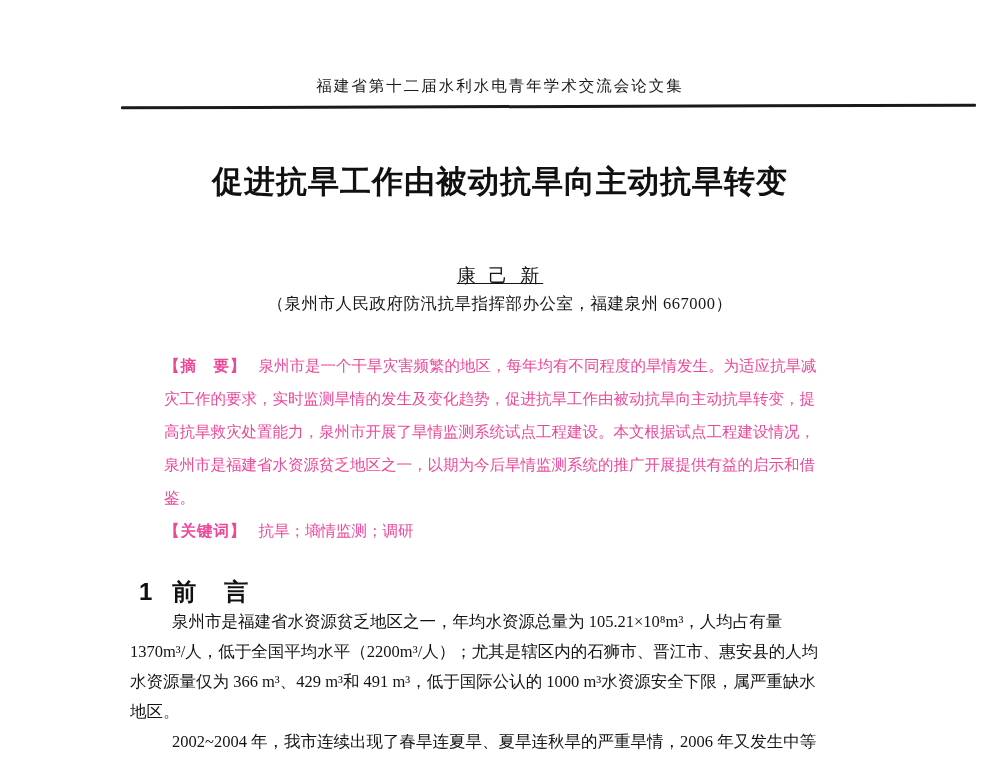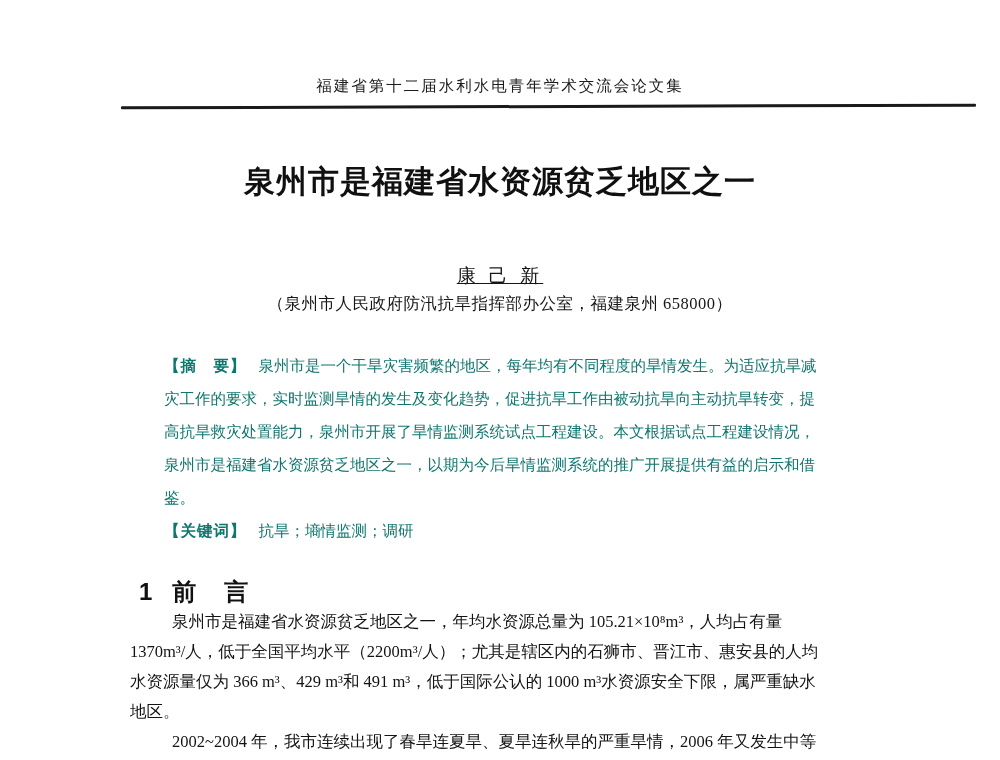--- a/index.html
+++ b/index.html
@@ -33,21 +33,21 @@
     text-align: center; font-size: 19px; letter-spacing: 4px; color: #161616; text-decoration: underline;
   }
   .affiliation {
     position: absolute; top: 293px; left: 0; width: 100%;
     text-align: center; font-size: 16.5px; letter-spacing: 0.5px; color: #161616;
   }
 
   .abstract {
     position: absolute; top: 349px; left: 164px; width: 702px;
     font-family: "Liberation Sans", "DejaVu Sans", sans-serif;
-    font-size: 15.5px; line-height: 33px; color: #0f766e;
+    font-size: 15.5px; line-height: 33px; color: #ec4899;
   }
   .abs-line { white-space: nowrap; }
   .label { font-weight: bold; margin-right: 12px; letter-spacing: 1px; }
 
   .section-heading {
     position: absolute; top: 576px; left: 139px;
     font-family: "Liberation Sans", "DejaVu Sans", sans-serif;
     font-weight: bold; font-size: 24px; letter-spacing: 2px; color: #111111;
   }
   .section-number { margin-right: 18px; }
@@ -60,24 +60,24 @@
   .indent { text-indent: 42px; }
 </style>
 </head>
 <body>
 
 <div class="page">
 
   <div class="running-head">福建省第十二届水利水电青年学术交流会论文集</div>
   <div class="header-rule"></div>
 
-  <div class="paper-title">泉州市是福建省水资源贫乏地区之一</div>
+  <div class="paper-title">促进抗旱工作由被动抗旱向主动抗旱转变</div>
 
   <div class="author">康 己 新</div>
-  <div class="affiliation">（泉州市人民政府防汛抗旱指挥部办公室，福建泉州 658000）</div>
+  <div class="affiliation">（泉州市人民政府防汛抗旱指挥部办公室，福建泉州 667000）</div>
 
   <div class="abstract">
     <div class="abs-line">
       <span class="label">【摘　要】</span><span>泉州市是一个干旱灾害频繁的地区，每年均有不同程度的旱情发生。为适应抗旱减</span>
     </div>
     <div class="abs-line">灾工作的要求，实时监测旱情的发生及变化趋势，促进抗旱工作由被动抗旱向主动抗旱转变，提</div>
     <div class="abs-line">高抗旱救灾处置能力，泉州市开展了旱情监测系统试点工程建设。本文根据试点工程建设情况，</div>
     <div class="abs-line">泉州市是福建省水资源贫乏地区之一，以期为今后旱情监测系统的推广开展提供有益的启示和借</div>
     <div class="abs-line">鉴。</div>
     <div class="abs-line">

